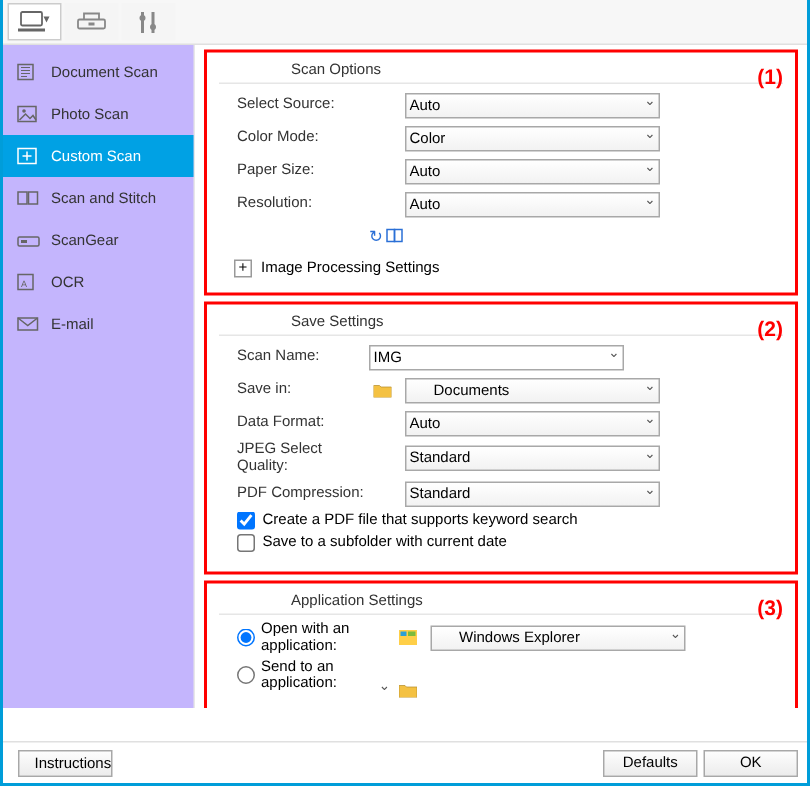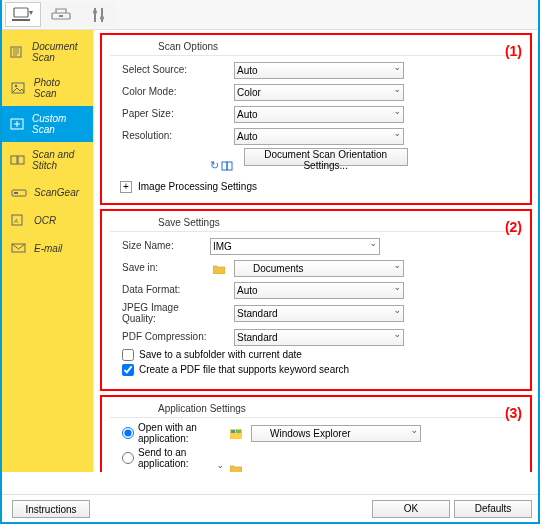--- a/index.html
+++ b/index.html
@@ -4,21 +4,21 @@
 <style>
   * { box-sizing: border-box; font-family: "Segoe UI", Tahoma, sans-serif; }
   body { margin: 0; background: #fff; }
   .window { width: 540px; height: 524px; border: 2px solid #009dd9; border-top: none; position: relative; background:#fff; }
   .titlebar { height: 22px; background: #fff; border-top: 2px solid #009dd9; border-bottom: 1px solid #eee; display:flex; align-items:center; justify-content:center; font-size:11px; color:#333; position:relative; }
   .titlebar .close { position:absolute; right:4px; top:2px; width:30px; height:16px; display:flex; align-items:center; justify-content:center; color:#555; cursor:pointer; }
   .toolbar { height:30px; border-bottom:1px solid #e0e0e0; display:flex; align-items:stretch; padding:0 2px; background:#f7f7f7; }
   .toolbar .tb-btn { width:36px; display:flex; align-items:center; justify-content:center; border:1px solid transparent; margin:2px 1px; cursor:pointer; background:#f5f5f5; }
   .toolbar .tb-btn.active { background:#fff; border:1px solid #ccc; }
   .body-area { display:flex; height: calc(100% - 22px - 30px - 28px); }
-  .sidebar { width:92px; border-right:1px solid #e8e8e8; background:#fde047; padding-top:4px;font-style:italic; }
+  .sidebar { width:128px; border-right:1px solid #e8e8e8; background:#c4b5fd; padding-top:4px; }
   .sb-item { display:flex; align-items:center; gap:6px; padding:7px 8px; font-size:10px; color:#333; cursor:pointer; }
   .sb-item.active { background:#00a1e4; color:#fff; }
   .sb-icon { width:18px; height:14px; display:flex; align-items:center; justify-content:center; color:#555; }
   .sb-item.active .sb-icon { color:#fff; }
   .main { flex:1; overflow:auto; padding:3px 6px 0 6px; position:relative; }
   .main::-webkit-scrollbar { width:14px; }
   .main::-webkit-scrollbar-track { background:#f2f2f2; }
   .main::-webkit-scrollbar-thumb { background:#cfcfcf; border:2px solid #f2f2f2; border-radius:3px; }
   .region { border:2px solid #ff0000; padding:6px 8px 10px 8px; margin-bottom:4px; position:relative; }
   .region-num { position:absolute; right:8px; top:8px; color:#ff0000; font-weight:bold; font-size:14px; }
@@ -33,21 +33,21 @@
   .combo-wrap .ic { position:absolute; left:3px; top:2px; width:12px; height:12px; pointer-events:none; }
   .combo-wrap.has-ic select.combo, .combo-wrap.has-ic input.txt { padding-left:18px; }
   .btn { height:18px; font-size:10px; border:1px solid #a8a8a8; background:linear-gradient(#fdfdfd,#ececec); padding:0 10px; cursor:pointer; }
   .expander { display:flex; align-items:center; gap:6px; font-size:10px; margin-top:6px; padding-left:10px; cursor:pointer; }
   .expander .plus { width:12px; height:12px; border:1px solid #999; display:flex; align-items:center; justify-content:center; font-size:10px; line-height:1; }
   .chk-row { display:flex; align-items:center; gap:5px; font-size:10px; padding-left:12px; margin:3px 0; }
   .radio-row { display:flex; align-items:center; gap:5px; margin:3px 0; }
   .radio-row .rlbl { width:112px; font-size:10px; padding-left:12px; display:flex; align-items:center; gap:4px; }
   .footer { position:absolute; left:0; right:0; bottom:0; height:28px; border-top:1px solid #e0e0e0; display:flex; align-items:center; padding:0 6px; background:#fff; }
   .footer .left { flex:1; }
-  .footer .btn { width:78px; text-align:center; margin-left:4px; }
+  .footer .btn { width:63px; text-align:center; margin-left:4px; }
   .hline { border:none; border-top:1px solid #e6e6e6; margin:-1px 0 4px 0; }
   .special-icons { display:inline-flex; gap:2px; margin-right:6px; align-items:center; }
   .chev { font-size:10px; color:#555; }
   input[type=checkbox], input[type=radio] { margin:0; width:12px; height:12px; }
 </style>
 </head>
 <body>
 
 <div class="window">
 
@@ -170,64 +170,63 @@
         <div class="row">
           <div class="lbl"></div>
           <div class="ctrl" style="text-align:left;">
             <span class="special-icons">
               <span style="color:#2a6fd6;font-size:11px;">↻</span>
               <span><svg width="12" height="10" viewBox="0 0 12 10">
                     <rect x="1" y="1" width="5" height="8" fill="none" stroke="#2a6fd6"></rect>
                     <rect x="6" y="1" width="5" height="8" fill="none" stroke="#2a6fd6"></rect>
                   </svg></span>
             </span>
-            <button class="btn" style="width:164px;">Document Scan Orientation Settings...</button>
           </div>
         </div>
         <div class="expander">
           <span class="plus">+</span>
           <span>Image Processing Settings</span>
         </div>
       </div>
 
       <div class="region">
         <div class="region-num">(2)</div>
         <div class="section-title">Save Settings</div>
         <hr class="hline">
         <div class="row">
-          <div class="lbl">Size Name:</div>
+          <div class="lbl">Scan Name:</div>
           <div class="ctrl"><span class="combo-wrap"><input type="text" class="txt" style="width: 170px;" value="IMG"><span class="arrow chev">⌄</span></span></div>
         </div>
         <div class="row">
           <div class="lbl">Save in:</div>
           <div class="ctrl"><span class="combo-wrap has-ic">
             <span class="ic"><svg width="12" height="10" viewBox="0 0 12 10">
                     <path d="M0 2h4l1 1h7v7H0z" fill="#f4c142" stroke="#b8902d" stroke-width="0.5"></path>
                   </svg></span>
             <select class="combo"><option>Documents</option></select><span class="arrow chev">⌄</span></span></div>
         </div>
         <div class="row">
           <div class="lbl">Data Format:</div>
           <div class="ctrl"><span class="combo-wrap"><select class="combo"><option>Auto</option></select><span class="arrow chev">⌄</span></span></div>
         </div>
         <div class="row">
-          <div class="lbl">JPEG Image Quality:</div>
+          <div class="lbl">JPEG Select Quality:</div>
           <div class="ctrl"><span class="combo-wrap"><select class="combo"><option>Standard</option></select><span class="arrow chev">⌄</span></span></div>
         </div>
         <div class="row">
           <div class="lbl">PDF Compression:</div>
           <div class="ctrl"><span class="combo-wrap"><select class="combo"><option>Standard</option></select><span class="arrow chev">⌄</span></span></div>
+        </div>
+        <div class="chk-row">
+          <input type="checkbox" checked="" style="">
+          <span>Create a PDF file that supports keyword search</span>
         </div>
         <div class="chk-row">
           <input type="checkbox" style="">
           <span>Save to a subfolder with current date</span>
-        </div>
-        <div class="chk-row">
-          <input type="checkbox" checked="" style="">
-          <span>Create a PDF file that supports keyword search</span>
         </div>
       </div>
 
       <div class="region">
         <div class="region-num">(3)</div>
         <div class="section-title">Application Settings</div>
         <hr class="hline">
         <div class="radio-row">
           <div class="rlbl">
               <input type="radio" name="app" checked="" style="">
@@ -259,17 +258,17 @@
 
       </div>
 
     </div>
   </div>
 
   <div class="footer">
     <div class="left">
       <button class="btn">Instructions</button>
     </div>
+    <button class="btn">Defaults</button>
     <button class="btn">OK</button>
-    <button class="btn">Defaults</button>
   </div>
 
 </div>
 
 </body></html>

